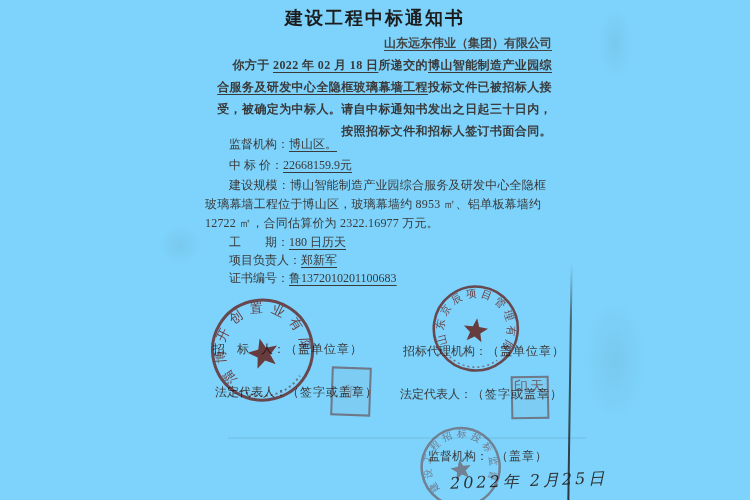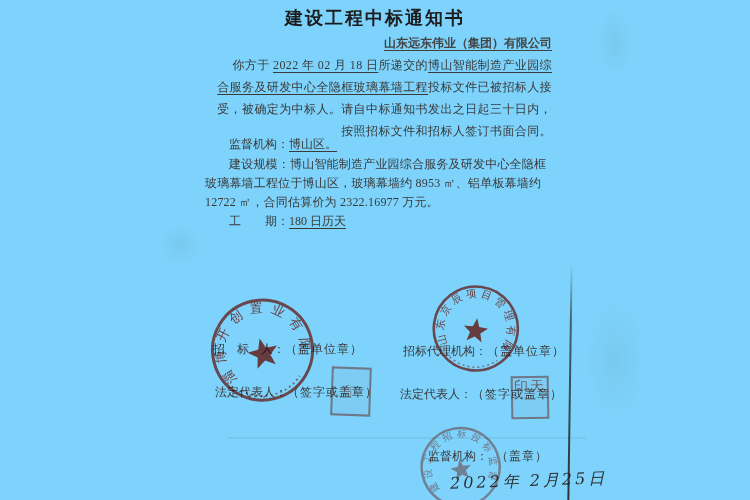--- a/index.html
+++ b/index.html
@@ -10,21 +10,21 @@
     color:#333;
   }
   .u{ text-decoration:underline; text-underline-offset:3px; text-decoration-thickness:1px; }
   .doc-title{
     position:absolute; top:6px; left:0; width:750px; text-align:center;
     font-size:18px; font-weight:bold; letter-spacing:2px; color:#1c1c1c;
   }
   .col{ position:absolute; left:205px; width:347px; font-size:12px; color:#3a3a3a; }
   .intro-block{ top:32px;text-align:right; }
   .recipient{ line-height:22px; font-weight:bold; color:#444; }
-  .intro-para{ margin:0; text-indent:2em; line-height:22px; letter-spacing:0.4px; }
+  .intro-para{ margin:0; text-indent:2em; line-height:22px; letter-spacing:0.4px;font-weight:bold; }
   .fields-block{ top:134px; }
   .frow{ padding-left:2em; line-height:21px; }
   .frow.tight{ line-height:18px; }
   .scale-para{ margin:0; text-indent:2em; line-height:19px; letter-spacing:0.2px; }
   .sig{ position:absolute; font-size:12px; color:#3a3a3a; white-space:nowrap; }
   .sig-note{ letter-spacing:1px; }
   
   .stamp{ position:absolute; mix-blend-mode:multiply; }
   .seal-ring{ fill:none; stroke:#cd3a30; stroke-width:3; opacity:.85; }
   .seal-arc-text{ fill:#cd3a30; opacity:.9; }
@@ -61,22 +61,25 @@
 
   <div class="doc-title">建设工程中标通知书</div>
 
   <div class="col intro-block">
     <div class="recipient u">山东远东伟业（集团）有限公司</div>
     <p class="intro-para"><span>你方于 </span><span class="u">2022 年 02 月 18 日</span><span>所递交的</span><span class="u">博山智能制造产业园综合服务及研发中心全隐框玻璃幕墙工程</span><span>投标文件已被招标人接受，被确定为中标人。请自中标通知书发出之日起三十日内，按照招标文件和招标人签订书面合同。</span></p>
   </div>
 
   <div class="col fields-block">
     <div class="frow"><span>监督机构：</span><span class="u">博山区。</span></div>
+    <div class="frow"><span>中 标 价：</span><span class="u">22668159.9元</span></div>
     <p class="scale-para"><span>建设规模：</span><span>博山智能制造产业园综合服务及研发中心全隐框玻璃幕墙工程位于博山区，玻璃幕墙约 8953 ㎡、铝单板幕墙约 12722 ㎡，合同估算价为 2322.16977 万元。</span></p>
     <div class="frow tight"><span>工　　期：</span><span class="u">180 日历天</span></div>
+    <div class="frow tight"><span>项目负责人：</span><span class="u">郑新军</span></div>
+    <div class="frow tight"><span>证书编号：</span><span class="u">鲁1372010201100683</span></div>
   </div>
 
   <div class="sig" style="left:213px; top:341px;"><span>招　标　人：</span><span class="sig-note">（盖单位章）</span></div>
   <div class="sig" style="left:403px; top:343px;"><span>招标代理机构：</span><span class="sig-note">（盖单位章）</span></div>
   <div class="sig" style="left:215px; top:384px;"><span>法定代表人：</span><span class="sig-note">（签字或盖章）</span></div>
   <div class="sig" style="left:400px; top:386px;"><span>法定代表人：</span><span class="sig-note">（签字或盖章）</span></div>
   <div class="sig" style="left:428px; top:448px;"><span>监督机构：</span><span class="sig-note" style="margin-left:8px;">（盖章）</span></div>
   <div class="handwritten-date">2022年 2月25日</div>
 
   <div class="stamp" style="left:207px; top:294px; transform:rotate(-14deg);">

